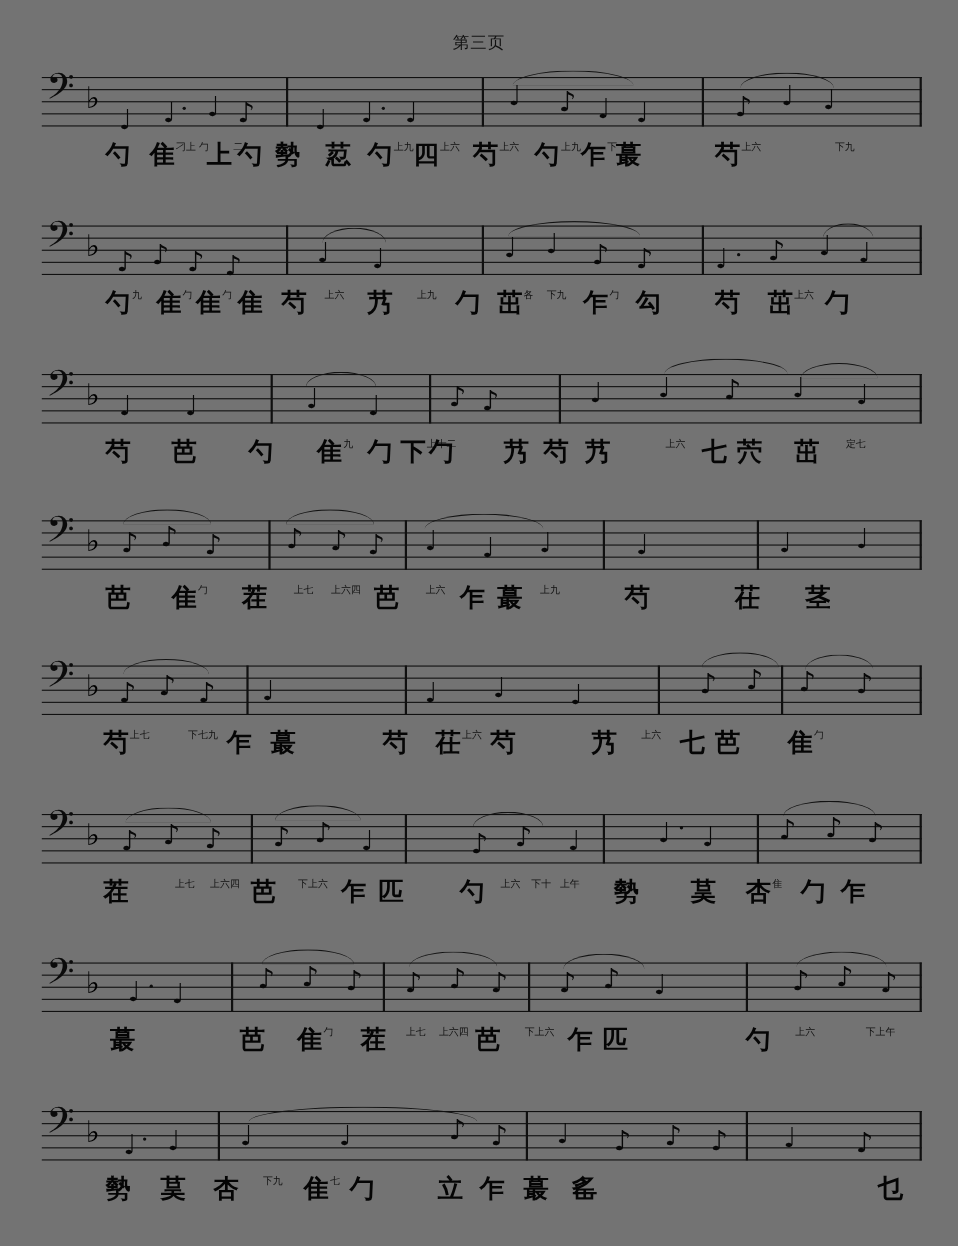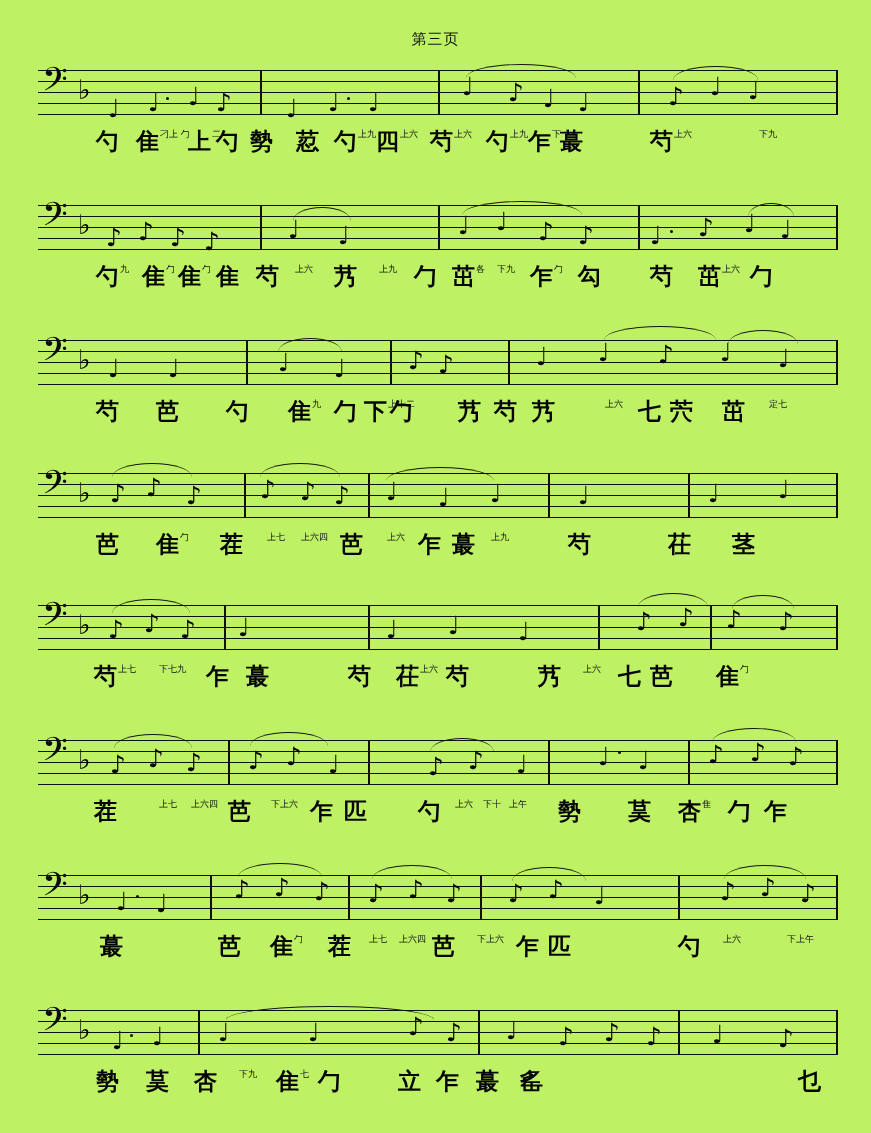--- a/index.html
+++ b/index.html
@@ -12,21 +12,21 @@
     height: 1133px;
     font-family: "Liberation Sans", sans-serif;
     color: #000000;
     position: relative;
     overflow: hidden;
   }
   .page {
     position: relative;
     width: 871px;
     height: 1133px;
-    background: #bef264;
+    background: #737373;
   }
   .page-header {
     position: absolute;
     top: 30px;
     left: 0;
     width: 871px;
     text-align: center;
     font-size: 15px;
     letter-spacing: 1px;
     font-family: "DejaVu Sans", sans-serif;
@@ -544,21 +544,21 @@
       <div class="note" style="left:740px; top:4px;">♪</div>
       <div class="slur" style="left:74px; top:-6px; width:78px;"></div>
       <div class="slur" style="left:600px; top:-12px; width:70px;"></div>
       <div class="slur" style="left:694px; top:-10px; width:62px;"></div>
     </div>
     <div class="tablature" style="position:relative; left:0; margin-top:4px;">
       <div class="tabgroup" style="left:56px;">
           <span class="tabmain">芍</span>
           <span class="tabsub">上七</span>
         </div>
-      <div class="tabgroup" style="left:120px;">
+      <div class="tabgroup" style="left:132px;">
           <span class="tabmain"></span>
           <span class="tabsub">下七九</span>
         </div>
       <div class="tabgroup" style="left:168px;">
           <span class="tabmain">乍</span>
           <span class="tabsub"></span>
         </div>
       <div class="tabgroup" style="left:208px;">
           <span class="tabmain">蕞</span>
           <span class="tabsub"></span>

